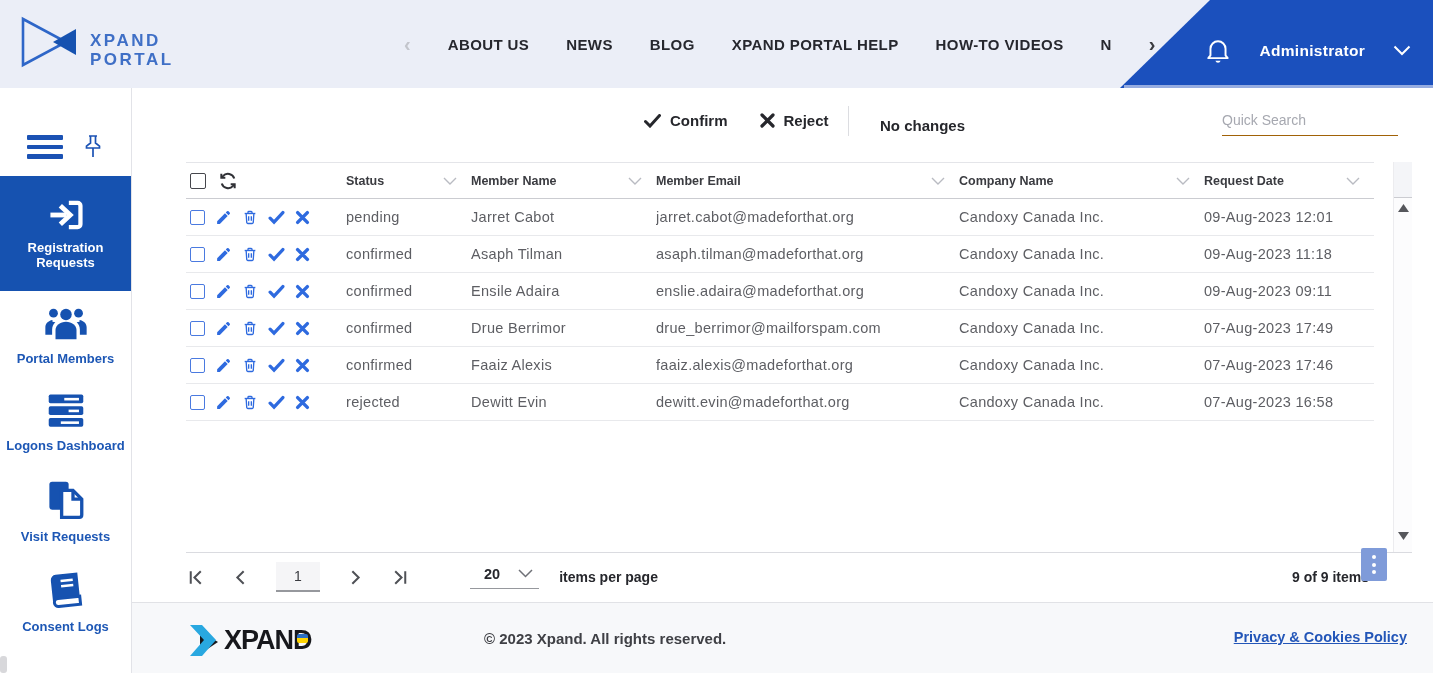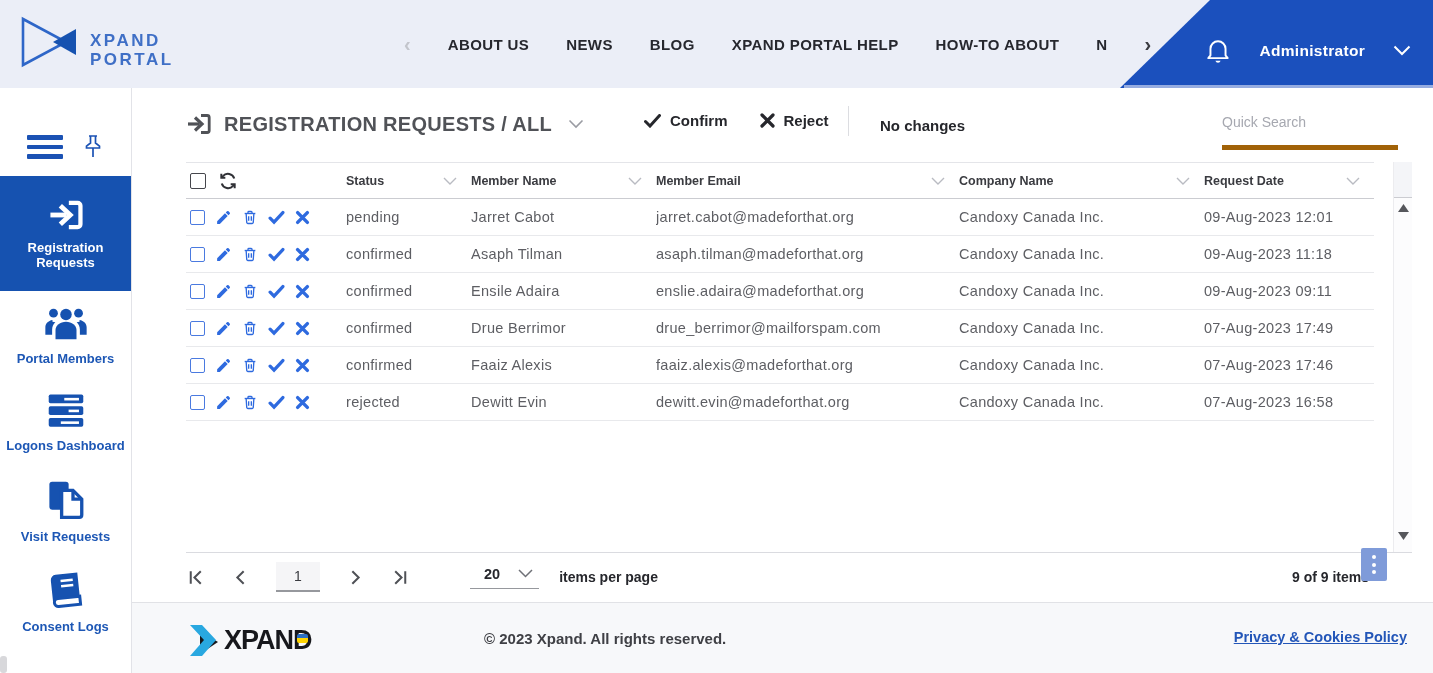--- a/index.html
+++ b/index.html
@@ -41,22 +41,22 @@
   .main { position:relative; flex:1; display:flex; flex-direction:column; background:#fff; }
 
   .toolbar { position:relative; height:74px; flex:none; }
   .title-group { position:absolute; left:54px; top:24px; display:flex; align-items:center; gap:12px; color:#505257; }
   .page-title { font-size:20px; font-weight:800; letter-spacing:.3px; color:#505257; }
   .title-caret { margin-left:4px; }
   .tb-actions { position:absolute; left:512px; top:24px; display:flex; align-items:center; gap:32px; }
   .tb-btn { display:flex; align-items:center; gap:9px; font-size:15px; font-weight:600; color:#26272c; cursor:pointer; }
   .tb-divider { position:absolute; left:716px; top:18px; width:1px; height:30px; background:#dcdde1; }
   .tb-status { position:absolute; left:748px; top:29px; font-size:15px; font-weight:600; color:#26272c; }
-  .quick-search { position:absolute; right:35px; top:22px; width:176px; display:flex; align-items:flex-end;
-    border-bottom:5px solid #a16207; padding-bottom:15px; }
+  .quick-search { position:absolute; right:35px; top:22px; width:176px; display:flex; align-items:center;
+    border-bottom:1px solid #a16207; padding-bottom:5px; }
   .quick-search input { flex:1; border:none; outline:none; background:transparent;
     font-size:14px; color:#45464b; font-family:"Liberation Sans",sans-serif; }
   .quick-search input::placeholder { color:#a6a8b0; }
 
   
   .grid { position:relative; height:390px; flex:none; margin-left:54px; margin-right:21px; }
   .grid-rail { position:absolute; top:0; right:0; bottom:0; width:19px; border-left:1px solid #ececef; background:#fcfcfd; }
   .rail-head { height:36px; background:#f4f5f8; border-bottom:1px solid #cbccd1; }
   .rail-arrow { position:absolute; left:0; width:19px; display:flex; justify-content:center; color:#56575c; }
   .rail-arrow.up { top:42px; }
@@ -118,21 +118,21 @@
       <div>PORTAL</div>
     </div>
   </div>
 
   <div class="main-nav">
     <span class="nav-chevron prev">‹</span>
     <span class="nav-item">ABOUT US</span>
     <span class="nav-item">NEWS</span>
     <span class="nav-item">BLOG</span>
     <span class="nav-item">XPAND PORTAL HELP</span>
-    <span class="nav-item">HOW-TO ABOUT</span>
+    <span class="nav-item">HOW-TO VIDEOS</span>
     <span class="nav-item nav-partial">N</span>
     <span class="nav-chevron next">›</span>
   </div>
 
   <div class="header-diagonal"></div>
   <div class="header-diagonal-edge"></div>
 
   <div class="user-area">
     <svg width="26" height="28" viewBox="0 0 24 26">
       <path d="M19 17v-6a7 7 0 1 0-14 0v6l-2 2.6h18z" fill="none" stroke="#fff" stroke-width="1.8" stroke-linejoin="round"></path>
@@ -210,31 +210,20 @@
       </svg>
       <div class="lbl">Consent Logs</div>
     </div>
 
     <div class="side-scroll-hint"></div>
   </div>
 
   <div class="main">
 
     <div class="toolbar">
-      <div class="title-group">
-        <svg width="26" height="24" viewBox="0 0 26 24">
-          <path d="M15 3.5h6.2a2 2 0 0 1 2 2v13a2 2 0 0 1-2 2H15" fill="none" stroke="#505257" stroke-width="2.8"></path>
-          <path d="M2 12h11.5" stroke="#505257" stroke-width="3.2"></path>
-          <path d="M9 5.5 L16 12 L9 18.5" fill="none" stroke="#505257" stroke-width="3.2"></path>
-        </svg>
-        <span class="page-title">REGISTRATION REQUESTS / ALL</span>
-        <svg class="title-caret" width="16" height="10" viewBox="0 0 16 10">
-          <path d="M1.5 1.5 L8 8 L14.5 1.5" fill="none" stroke="#9a9ca3" stroke-width="1.6"></path>
-        </svg>
-      </div>
 
       <div class="tb-actions">
         <div class="tb-btn">
           <svg width="17" height="14" viewBox="0 0 17 14">
             <path d="M1.5 7.5 L6 12 L15.5 1.5" fill="none" stroke="#26272c" stroke-width="3" stroke-linecap="round"></path>
           </svg>
           <span>Confirm</span>
         </div>
         <div class="tb-btn">
           <svg width="15" height="15" viewBox="0 0 15 15">

